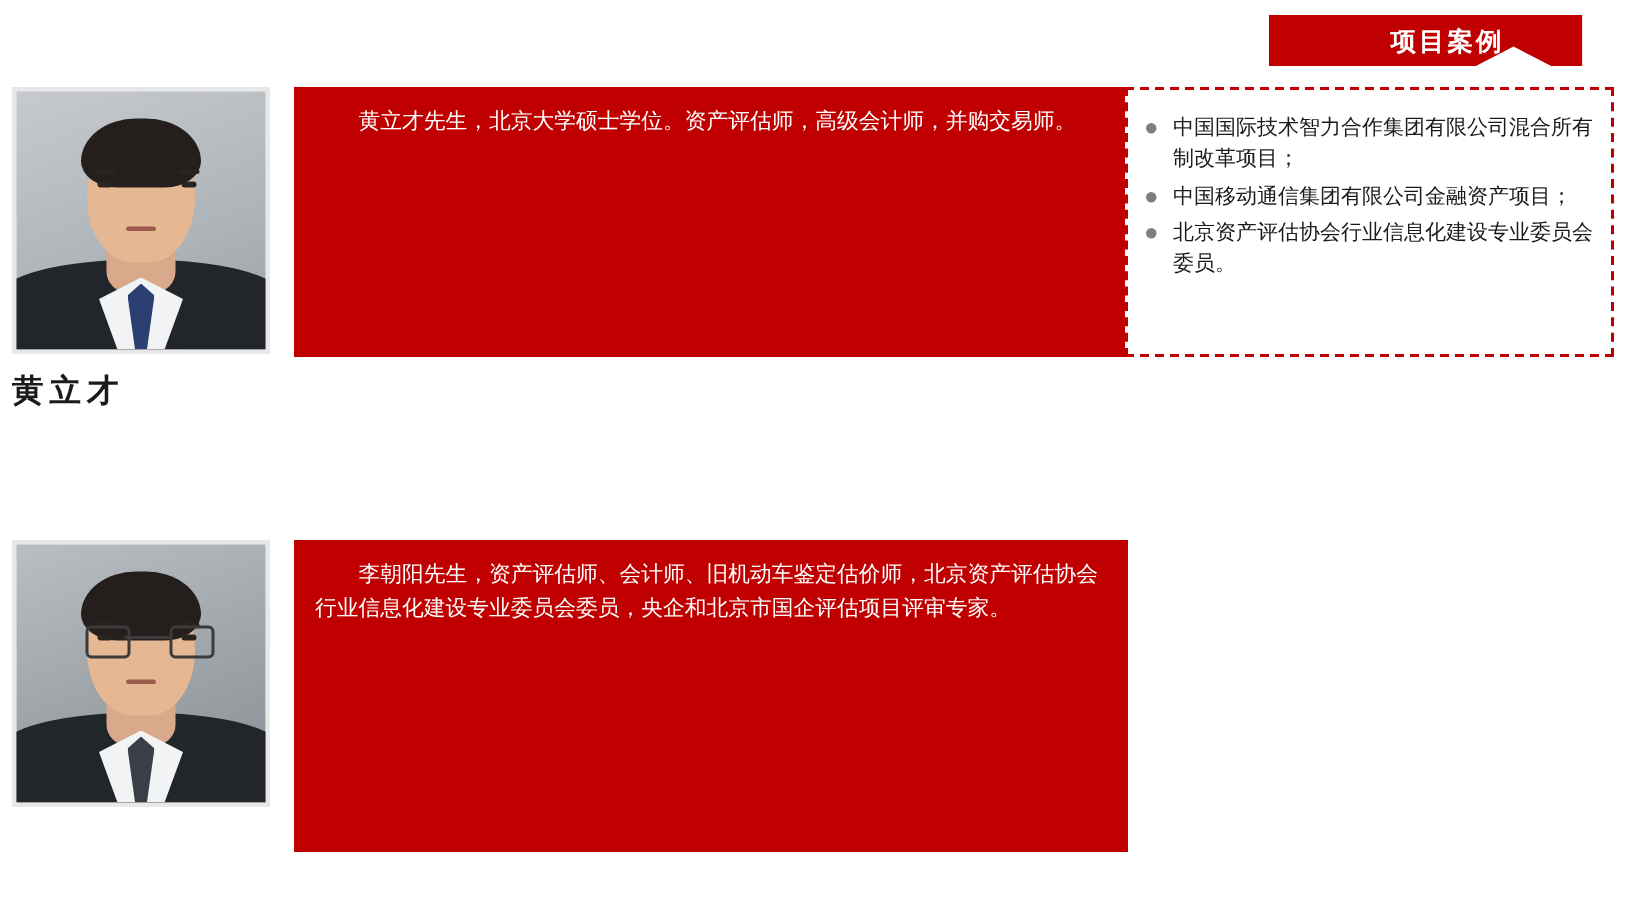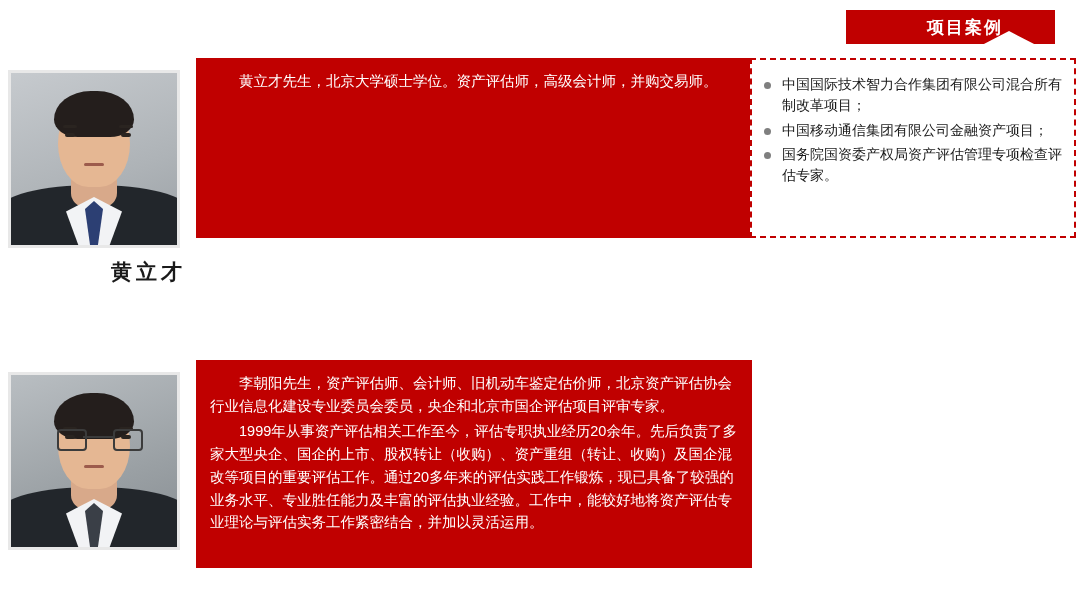--- a/index.html
+++ b/index.html
@@ -19,23 +19,23 @@
     left: 0;
     width: 1084px;
   }
   .profile-block.first { top: 0; }
   .profile-block.second { top: 302px; }
 
   
   .photo-col {
     position: absolute;
     left: 8px;
-    top: 70px;
+    top: 58px;
     width: 178px;
-    text-align: right;
+    text-align: left;
   }
   .photo-frame {
     width: 172px;
     height: 178px;
     border: 3px solid #e8e8e8;
     box-sizing: border-box;
     overflow: hidden;
     background: #cfd3d6;
     position: relative;
   }
@@ -273,21 +273,21 @@
   <div class="text-panel first">
     <p>黄立才先生，北京大学硕士学位。资产评估师，高级会计师，并购交易师。</p>
   </div>
 
   <div class="case-banner first">项目案例</div>
 
   <div class="case-box first">
     <ul class="case-list">
       <li>中国国际技术智力合作集团有限公司混合所有制改革项目；</li>
       <li>中国移动通信集团有限公司金融资产项目；</li>
-      <li>国务院国资委产权局资产评估管理专项检查评估专家。</li>
+      <li>北京资产评估协会行业信息化建设专业委员会委员。</li>
     </ul>
   </div>
 </div>
 
 <div class="profile-block second">
 
   <div class="photo-col">
     <div class="photo-frame">
       <div class="portrait">
         <div class="p-bg grey2"></div>
@@ -304,16 +304,15 @@
         <div class="p-glass-bridge"></div>
         <div class="p-eye l"></div>
         <div class="p-eye r"></div>
         <div class="p-mouth"></div>
       </div>
     </div>
   </div>
 
   <div class="text-panel second">
     <p>李朝阳先生，资产评估师、会计师、旧机动车鉴定估价师，北京资产评估协会行业信息化建设专业委员会委员，央企和北京市国企评估项目评审专家。</p>
-    <p>1999年从事资产评估相关工作至今，评估专职执业经历20余年。先后负责了多家大型央企、国企的上市、股权转让（收购）、资产重组（转让、收购）及国企混改等项目的重要评估工作。通过20多年来的评估实践工作锻炼，现已具备了较强的业务水平、专业胜任能力及丰富的评估执业经验。工作中，能较好地将资产评估专业理论与评估实务工作紧密结合，并加以灵活运用。</p>
   </div>
 
 </div>
 
 </body></html>

